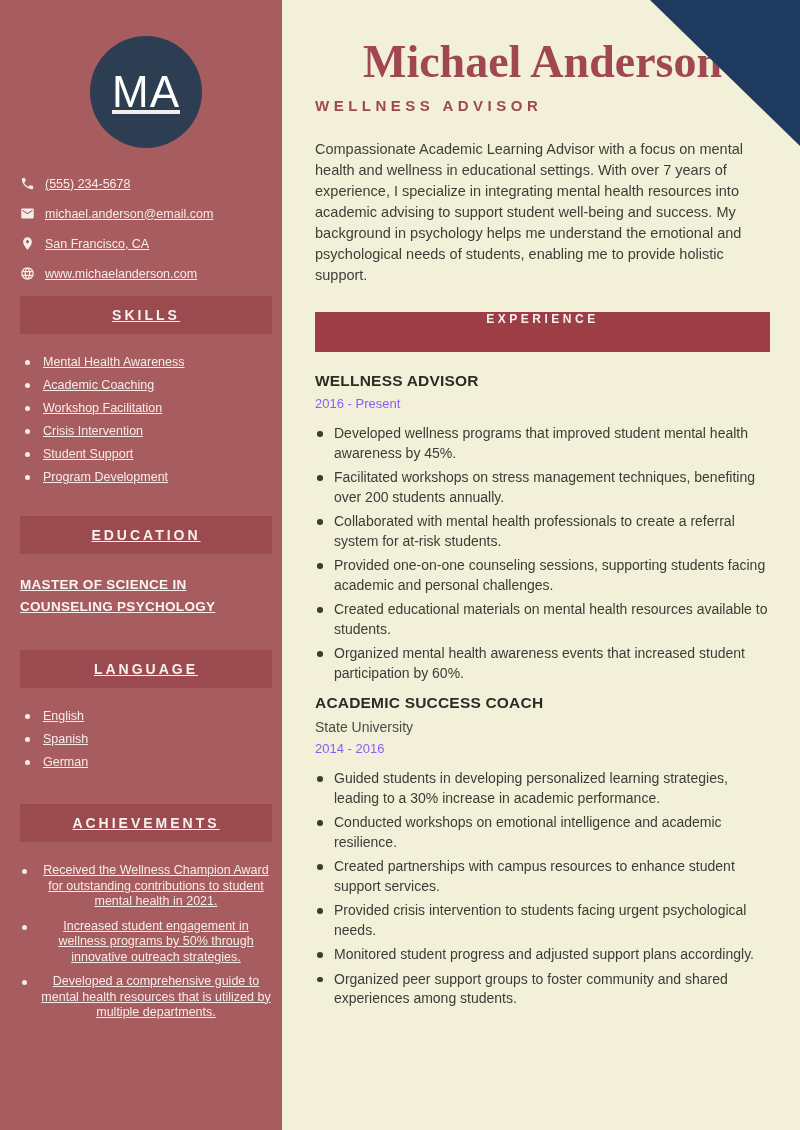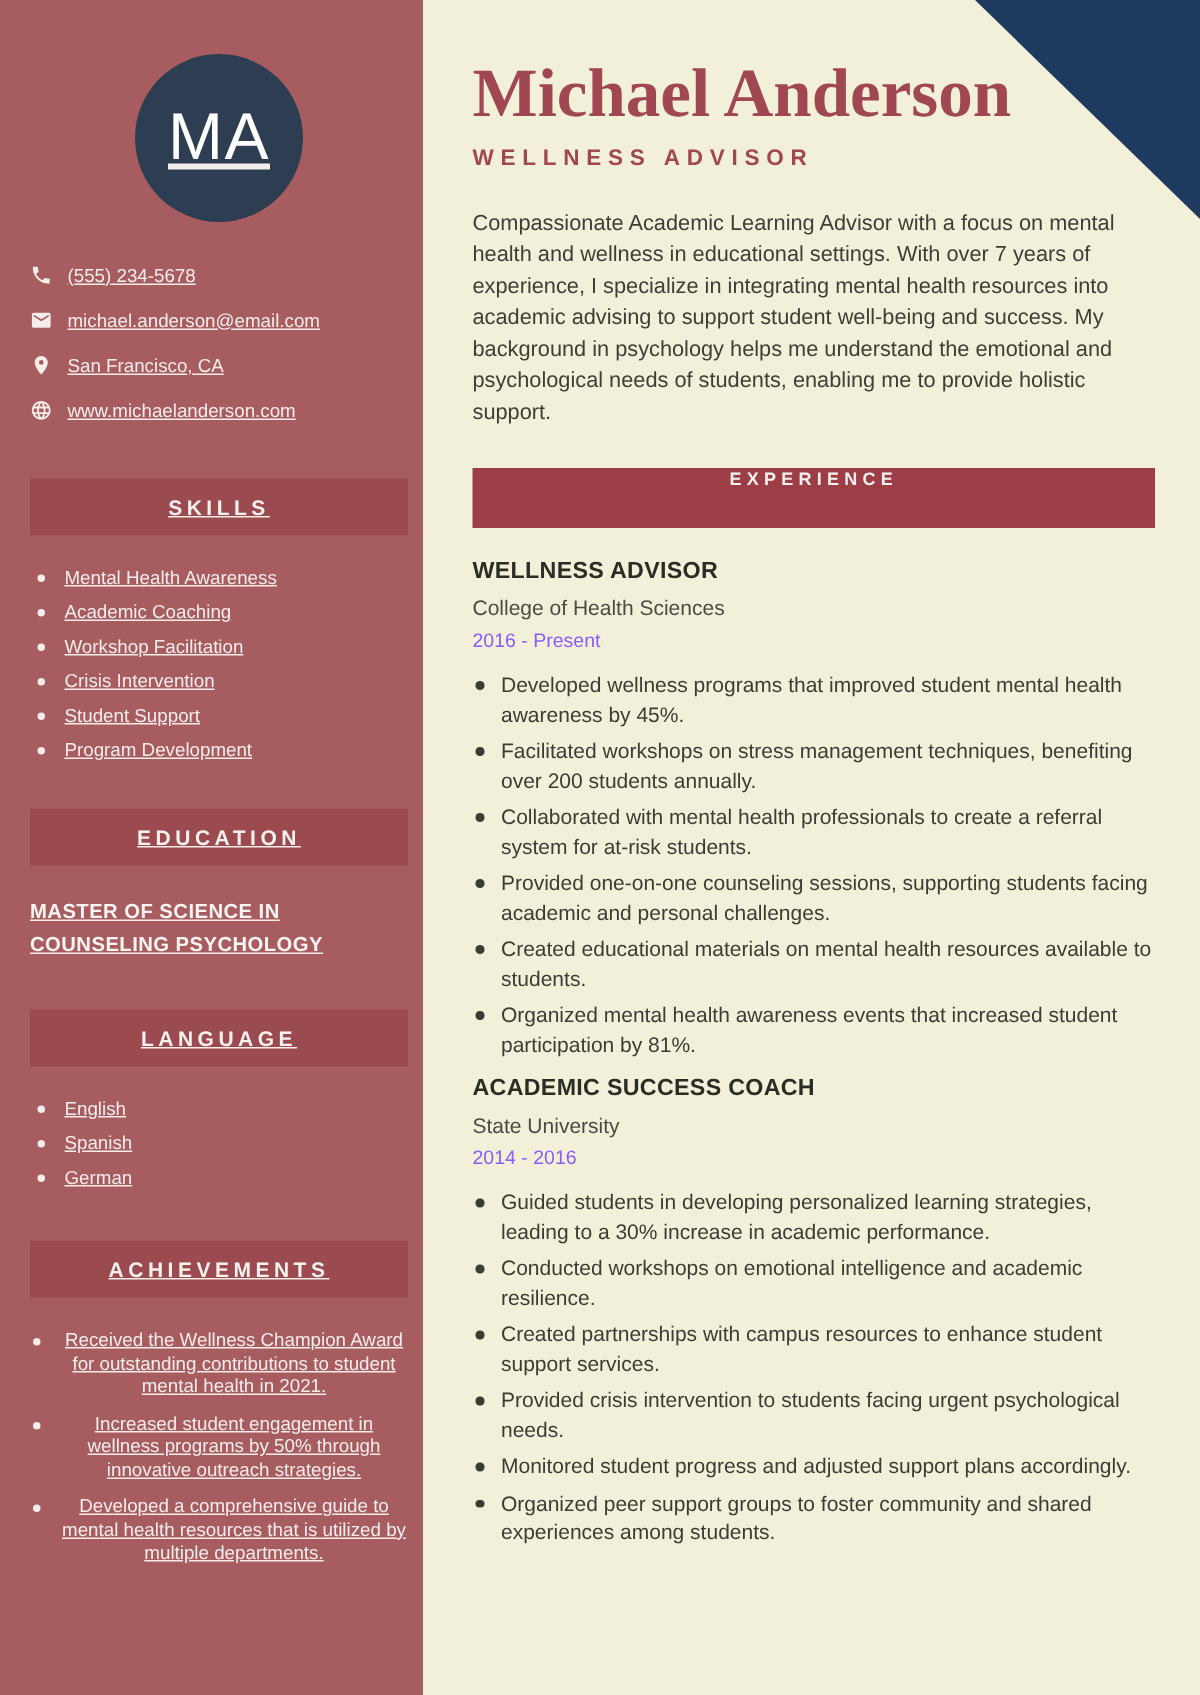--- a/index.html
+++ b/index.html
@@ -20,21 +20,21 @@
     display:flex; align-items:center; justify-content:center;
     margin:0 auto;
     font-size:44px; font-weight:500; letter-spacing:1px;
   }
   .contact { list-style:none; margin-top:28px; }
   .contact li { display:flex; align-items:center; gap:10px; margin-bottom:15px; font-size:12.5px; }
   .cicon { width:15px; height:15px; flex:0 0 15px; display:inline-flex; }
   .cicon svg { width:15px; height:15px; fill:#f5edea; }
 
   .sbar {
-    background:#9b4a4f; height:38px; margin-top:38px;
+    background:#9b4a4f; height:38px; margin-top:15px;
     display:flex; align-items:center; justify-content:center;
     font-size:14px; font-weight:bold; letter-spacing:3px; color:#f7f1ee;
   }
   .sbar.edu { margin-top:32px; }
   .sbar.lang { margin-top:33px; }
   .sbar.ach { margin-top:35px; }
 
   .slist { list-style:none; margin-top:22px; padding-left:5px; }
   .slist li { position:relative; padding-left:18px; font-size:12.5px; line-height:13px; margin-bottom:10px; }
   .slist li::before { content:""; position:absolute; left:0; top:4px; width:5px; height:5px; border-radius:50%; background:#f5edea; }
@@ -47,21 +47,21 @@
 
   
   .main { flex:1; background:#f3f0d9; position:relative; padding:38px 32px 0 33px; }
   .corner-triangle {
     position:absolute; top:0; right:0; width:152px; height:148px;
     background:#1f3a5f;
     clip-path:polygon(0 0, 100% 0, 100% 100%);
   }
   .name {
     font-family:"Liberation Serif","DejaVu Serif",serif;
-    font-size:46px; font-weight:bold; color:#a04751; line-height:1.05;
+    font-size:46px; font-weight:bold; color:#a04751; line-height:1.05;text-align:center;
   }
   .subtitle { margin-top:11px; font-size:15px; font-weight:bold; letter-spacing:4.5px; color:#a04751; }
   .summary { margin-top:25px; width:455px; font-size:14.5px; line-height:21px; color:#3e3e37; }
 
   .xbar {
     margin-top:26px; height:40px; background:#9d3d46;
     display:flex; align-items:flex-start; justify-content:center;
     font-size:12px; font-weight:bold; letter-spacing:3.5px; color:#f7f1ee;
   }
 
@@ -162,29 +162,28 @@
     <div class="subtitle">WELLNESS ADVISOR</div>
 
     <p class="summary">Compassionate Academic Learning Advisor with a focus on mental health and wellness in educational settings. With over 7 years of experience, I specialize in integrating mental health resources into academic advising to support student well-being and success. My background in psychology helps me understand the emotional and psychological needs of students, enabling me to provide holistic support.</p>
 
     <div class="xbar">
       <span>EXPERIENCE</span>
     </div>
 
     <section class="job">
       <h2>WELLNESS ADVISOR</h2>
-      <div class="company">College of Health Sciences</div>
       <div class="dates">2016 - Present</div>
       <ul class="jbullets">
         <li>Developed wellness programs that improved student mental health awareness by 45%.</li>
         <li>Facilitated workshops on stress management techniques, benefiting over 200 students annually.</li>
         <li>Collaborated with mental health professionals to create a referral system for at-risk students.</li>
         <li>Provided one-on-one counseling sessions, supporting students facing academic and personal challenges.</li>
         <li>Created educational materials on mental health resources available to students.</li>
-        <li>Organized mental health awareness events that increased student participation by 81%.</li>
+        <li>Organized mental health awareness events that increased student participation by 60%.</li>
       </ul>
     </section>
 
     <section class="job second">
       <h2>ACADEMIC SUCCESS COACH</h2>
       <div class="company">State University</div>
       <div class="dates">2014 - 2016</div>
       <ul class="jbullets">
         <li>Guided students in developing personalized learning strategies, leading to a 30% increase in academic performance.</li>
         <li>Conducted workshops on emotional intelligence and academic resilience.</li>

